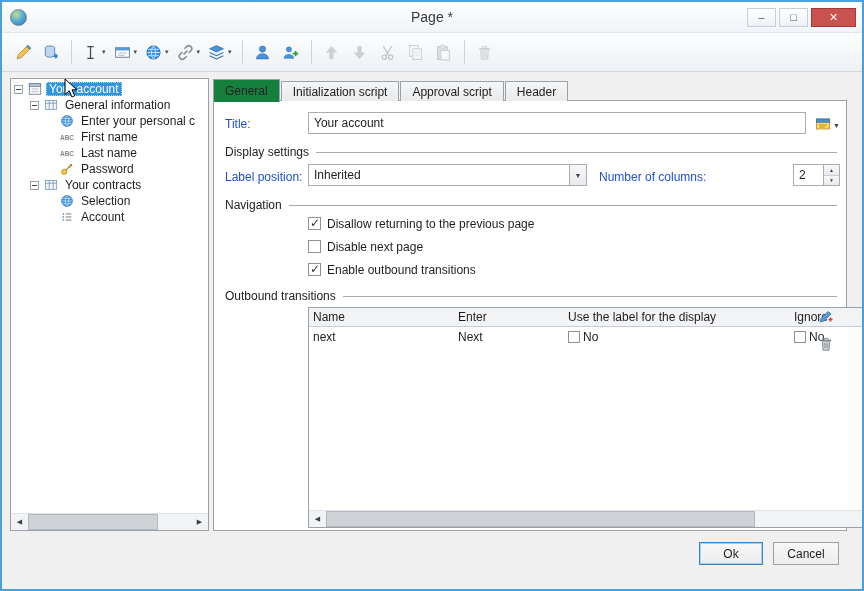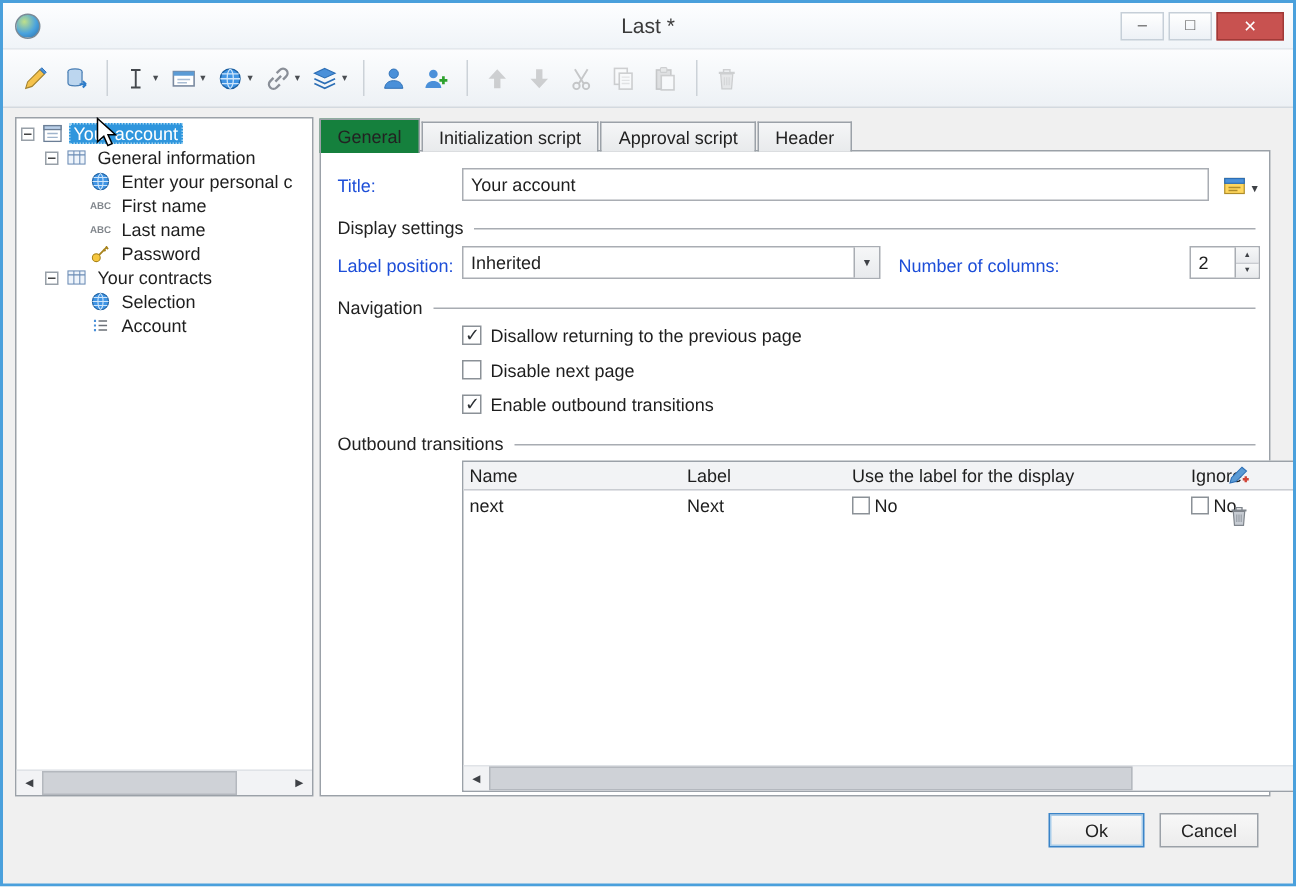--- a/index.html
+++ b/index.html
@@ -102,21 +102,21 @@
   .btn.ok{border:1px solid #3a84c8;box-shadow:inset 0 0 0 1px #a9cdea;}
   .cursor{position:absolute;z-index:30;}
 </style>
 </head>
 <body>
 
 <div class="window">
 
   <div class="titlebar">
     <div class="app-icon"></div>
-    <div class="win-title">Last *</div>
+    <div class="win-title">Page *</div>
     <div class="caption-buttons">
       <div class="cap">–</div>
       <div class="cap">□</div>
       <div class="cap close">×</div>
     </div>
   </div>
 
   <div class="toolbar">
       <div class="tbtn">
         <span>
@@ -414,21 +414,21 @@
       </div>
 
     <div class="grp" style="top:188px;">
       <span>Outbound transitions</span>
       <span class="line"></span>
     </div>
 
     <div class="ttable" style="left:94px;top:206px;width:586px;height:221px;">
       <div class="thead">
           <div class="th" style="width: 145px;">Name</div>
-          <div class="th" style="width: 110px;">Label</div>
+          <div class="th" style="width: 110px;">Enter</div>
           <div class="th" style="width: 226px;">Use the label for the display</div>
           <div class="th" style="width: 120px;">Ignore</div>
         </div>
       <div>
           <div class="tr">
             <div class="td" style="width: 145px;">next</div>
             <div class="td" style="width: 110px;">Next</div>
             <div class="td" style="width: 226px;">
               <span class="cb small"></span>
               <span>No</span>

